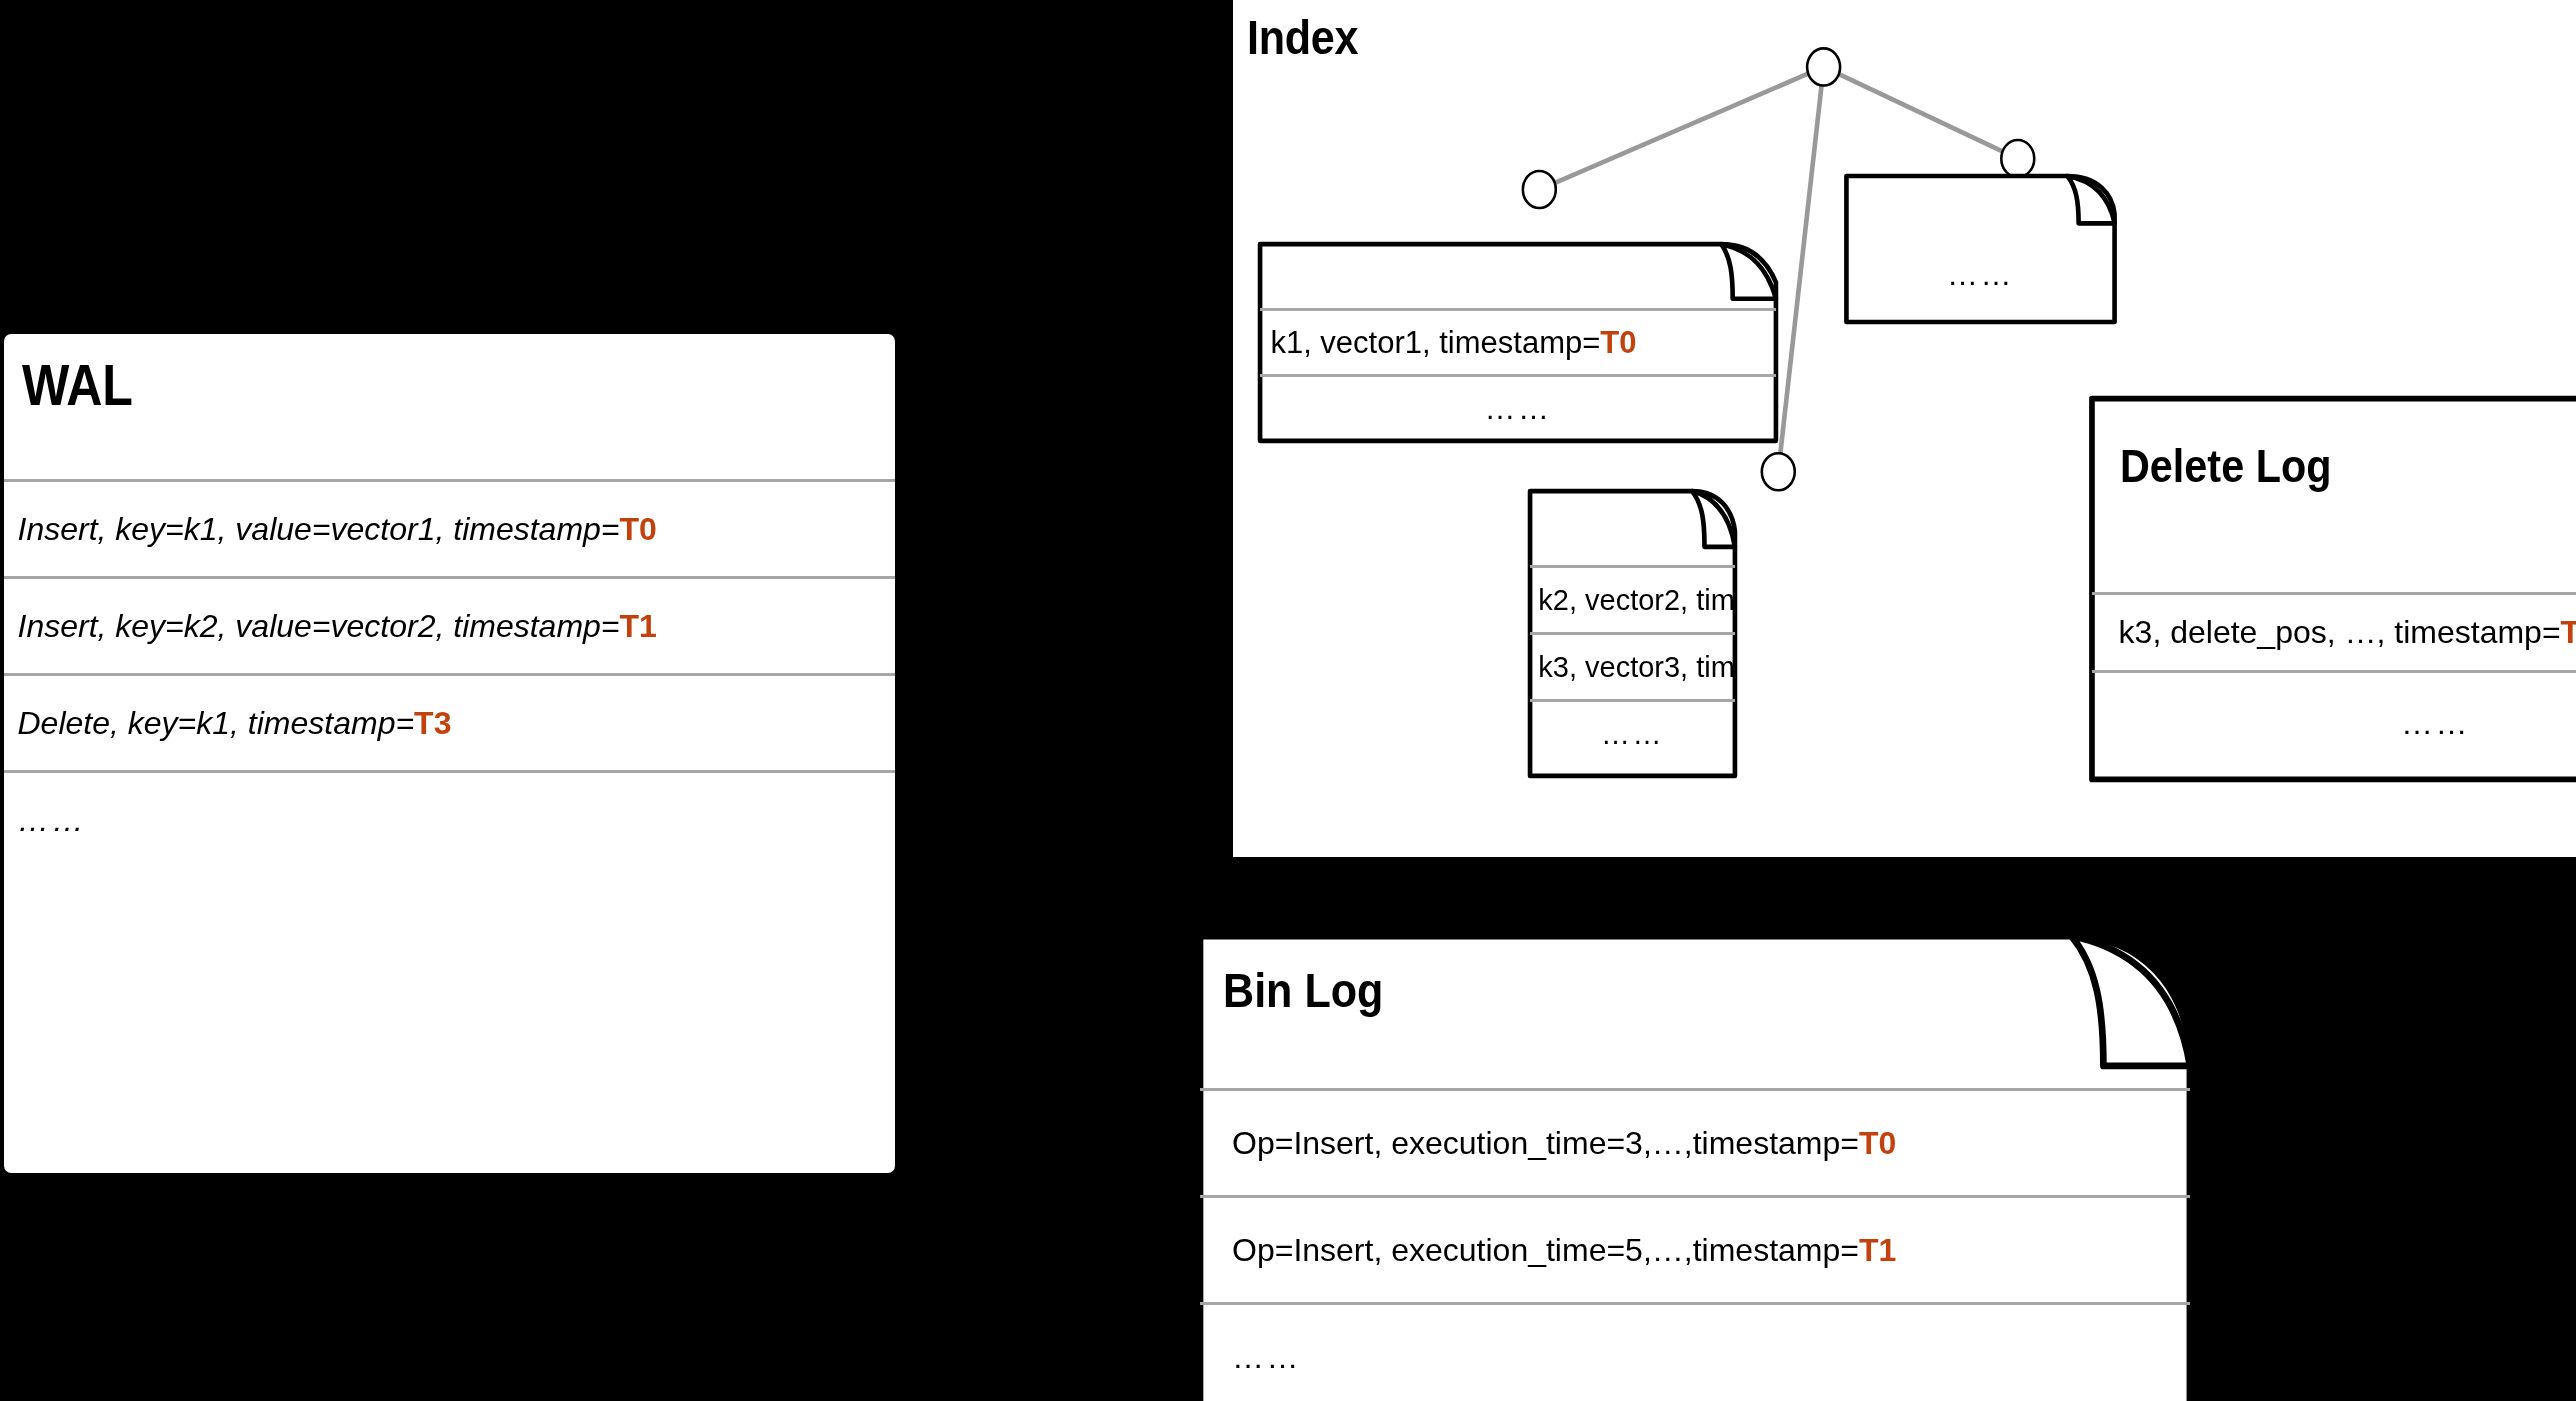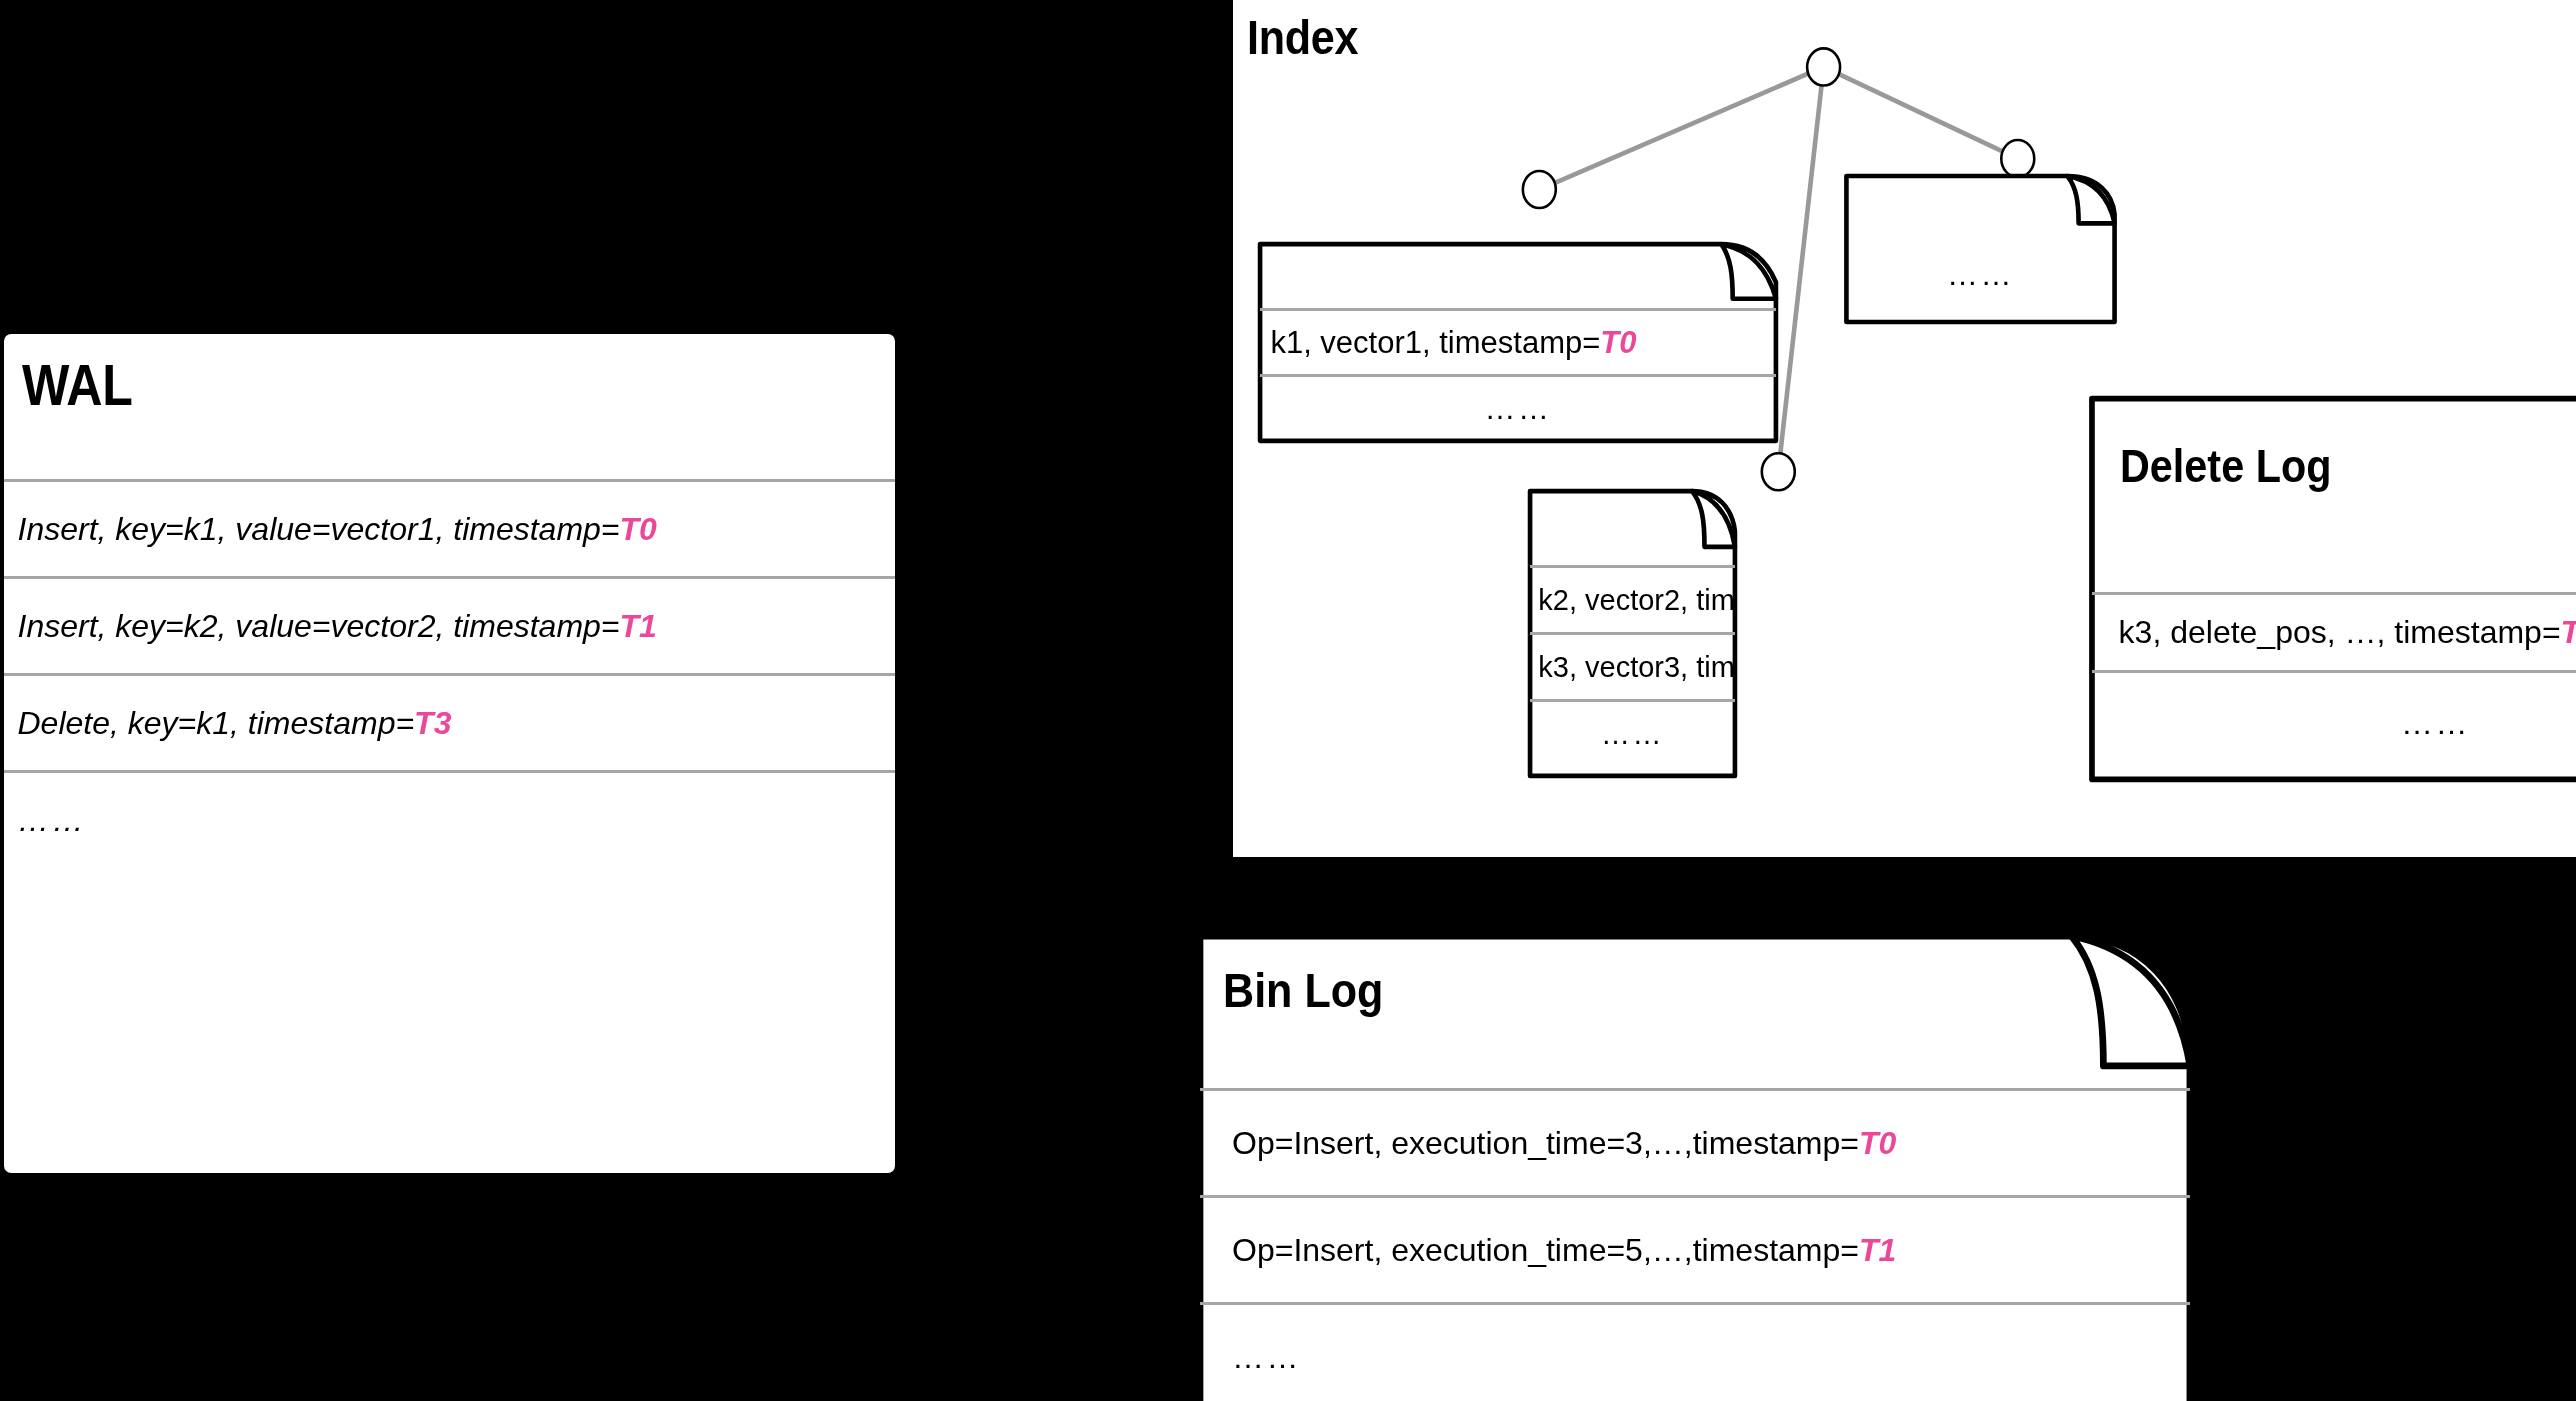--- a/index.html
+++ b/index.html
@@ -40,21 +40,21 @@
   .row{
     position:relative;
     box-sizing:border-box;
     display:flex;
     align-items:center;
     border-top:3.1px solid #a6a6a6;
     white-space:nowrap;
     overflow:hidden;
   }
   .row .txt{ display:inline-block;font-style:italic; }
-  .ts{ color:#ec4899; font-weight:bold;font-style:italic; }
+  .ts{ color:#c2410c; font-weight:bold; }
   .dots{ letter-spacing:2.6px; }
 
   
   .docbox{ position:absolute; }
   .docbox svg{ position:absolute; left:0; top:0; overflow:visible; }
   .doc-rows{ position:absolute; left:0; right:0; }
   .doc-row{
     position:relative;
     box-sizing:border-box;
     display:flex;

